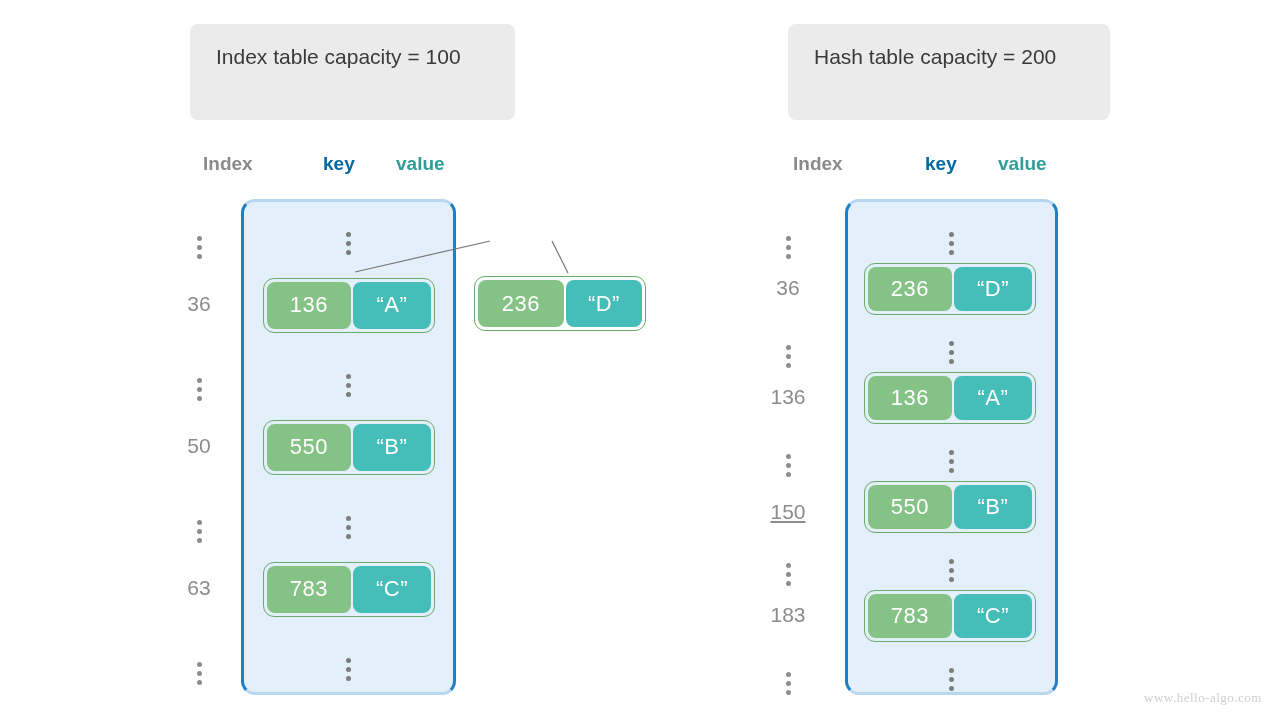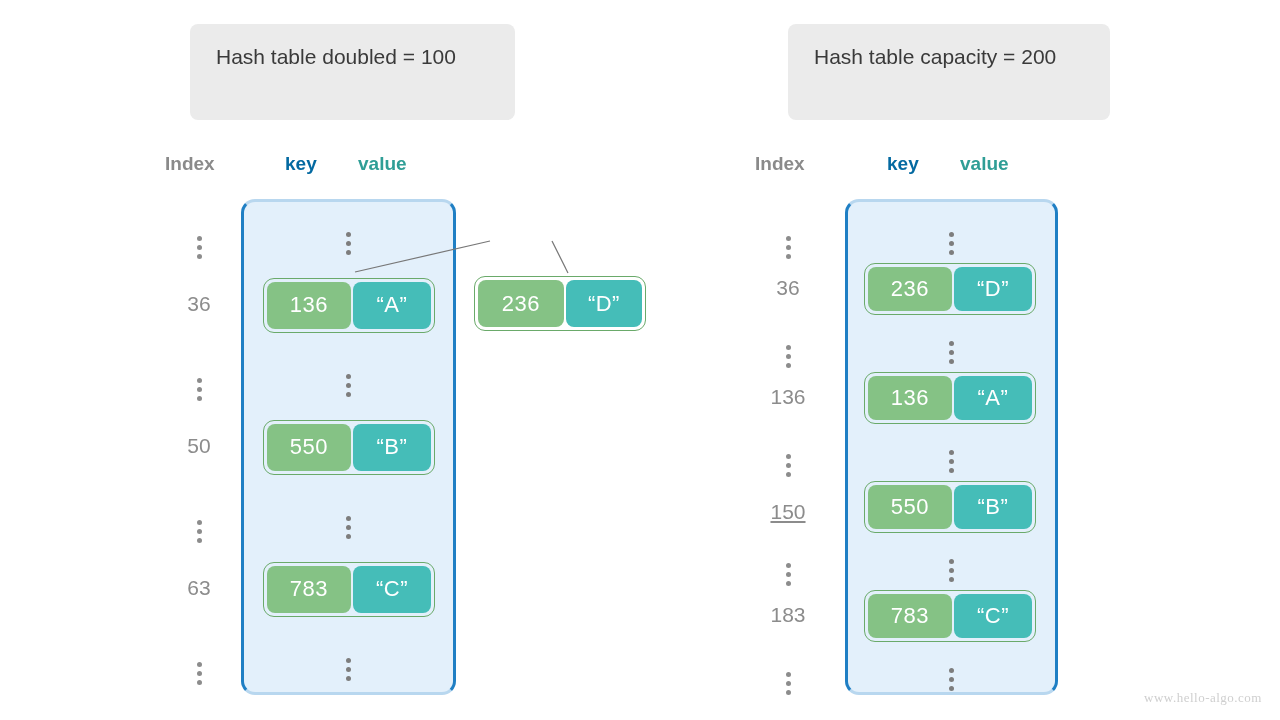--- a/index.html
+++ b/index.html
@@ -55,20 +55,21 @@
     display: flex;
     justify-content: center;
   }
 
   
   .col-headers {
     position: absolute;
     font-size: 19px;
     font-weight: bold;
     white-space: nowrap;
+    margin-left: 38px;
   }
   .col-headers span { position: absolute; top: 0; }
   .hdr-index { color: #8a8a8a; }
   .hdr-key   { color: #0369a1; }
   .hdr-value { color: #2f9e96; }
 
   
   .bucket {
     position: absolute;
     background: #e3f0fb;
@@ -178,21 +179,21 @@
     letter-spacing: 0.5px;
     white-space: nowrap;
   }
 </style>
 </head>
 <body>
 
 <div class="stage">
 
   <div class="info-box" id="info-left">
-    <div class="info-line">Hash table doubled = 100</div>
+    <div class="info-line">Index table capacity = 100</div>
   </div>
 
 
   <div class="info-box" id="info-right">
     <div class="info-line">Hash table capacity = 200</div>
   </div>
 
   <div class="col-headers" style="left:165px; top:153px; width:290px; height:24px;">
     <span class="hdr-index" style="left:0px;">Index</span>
     <span class="hdr-key" style="left:120px;">key</span>

